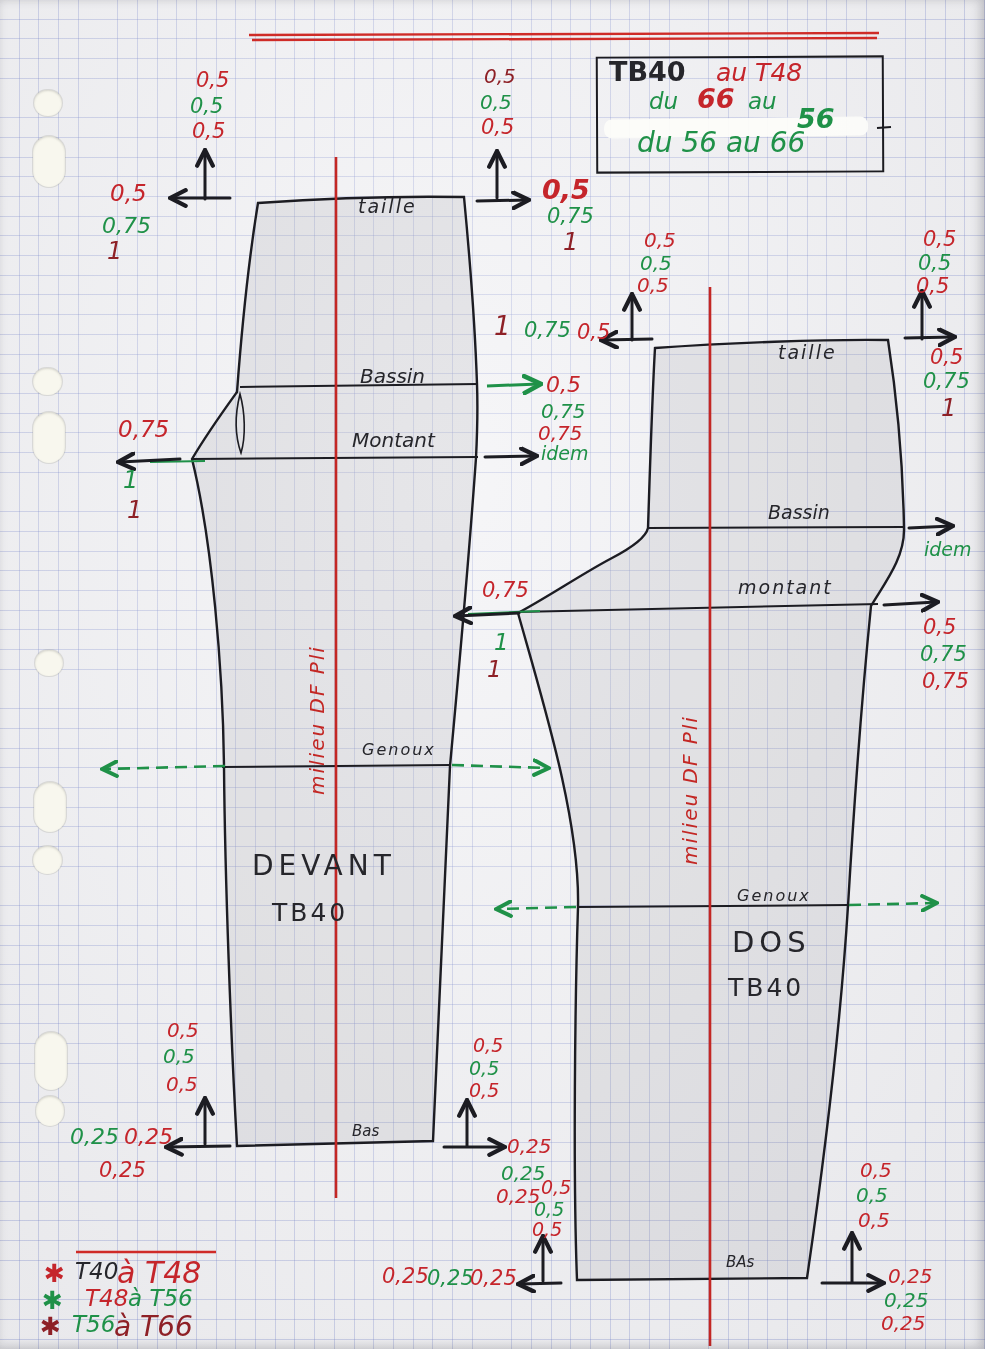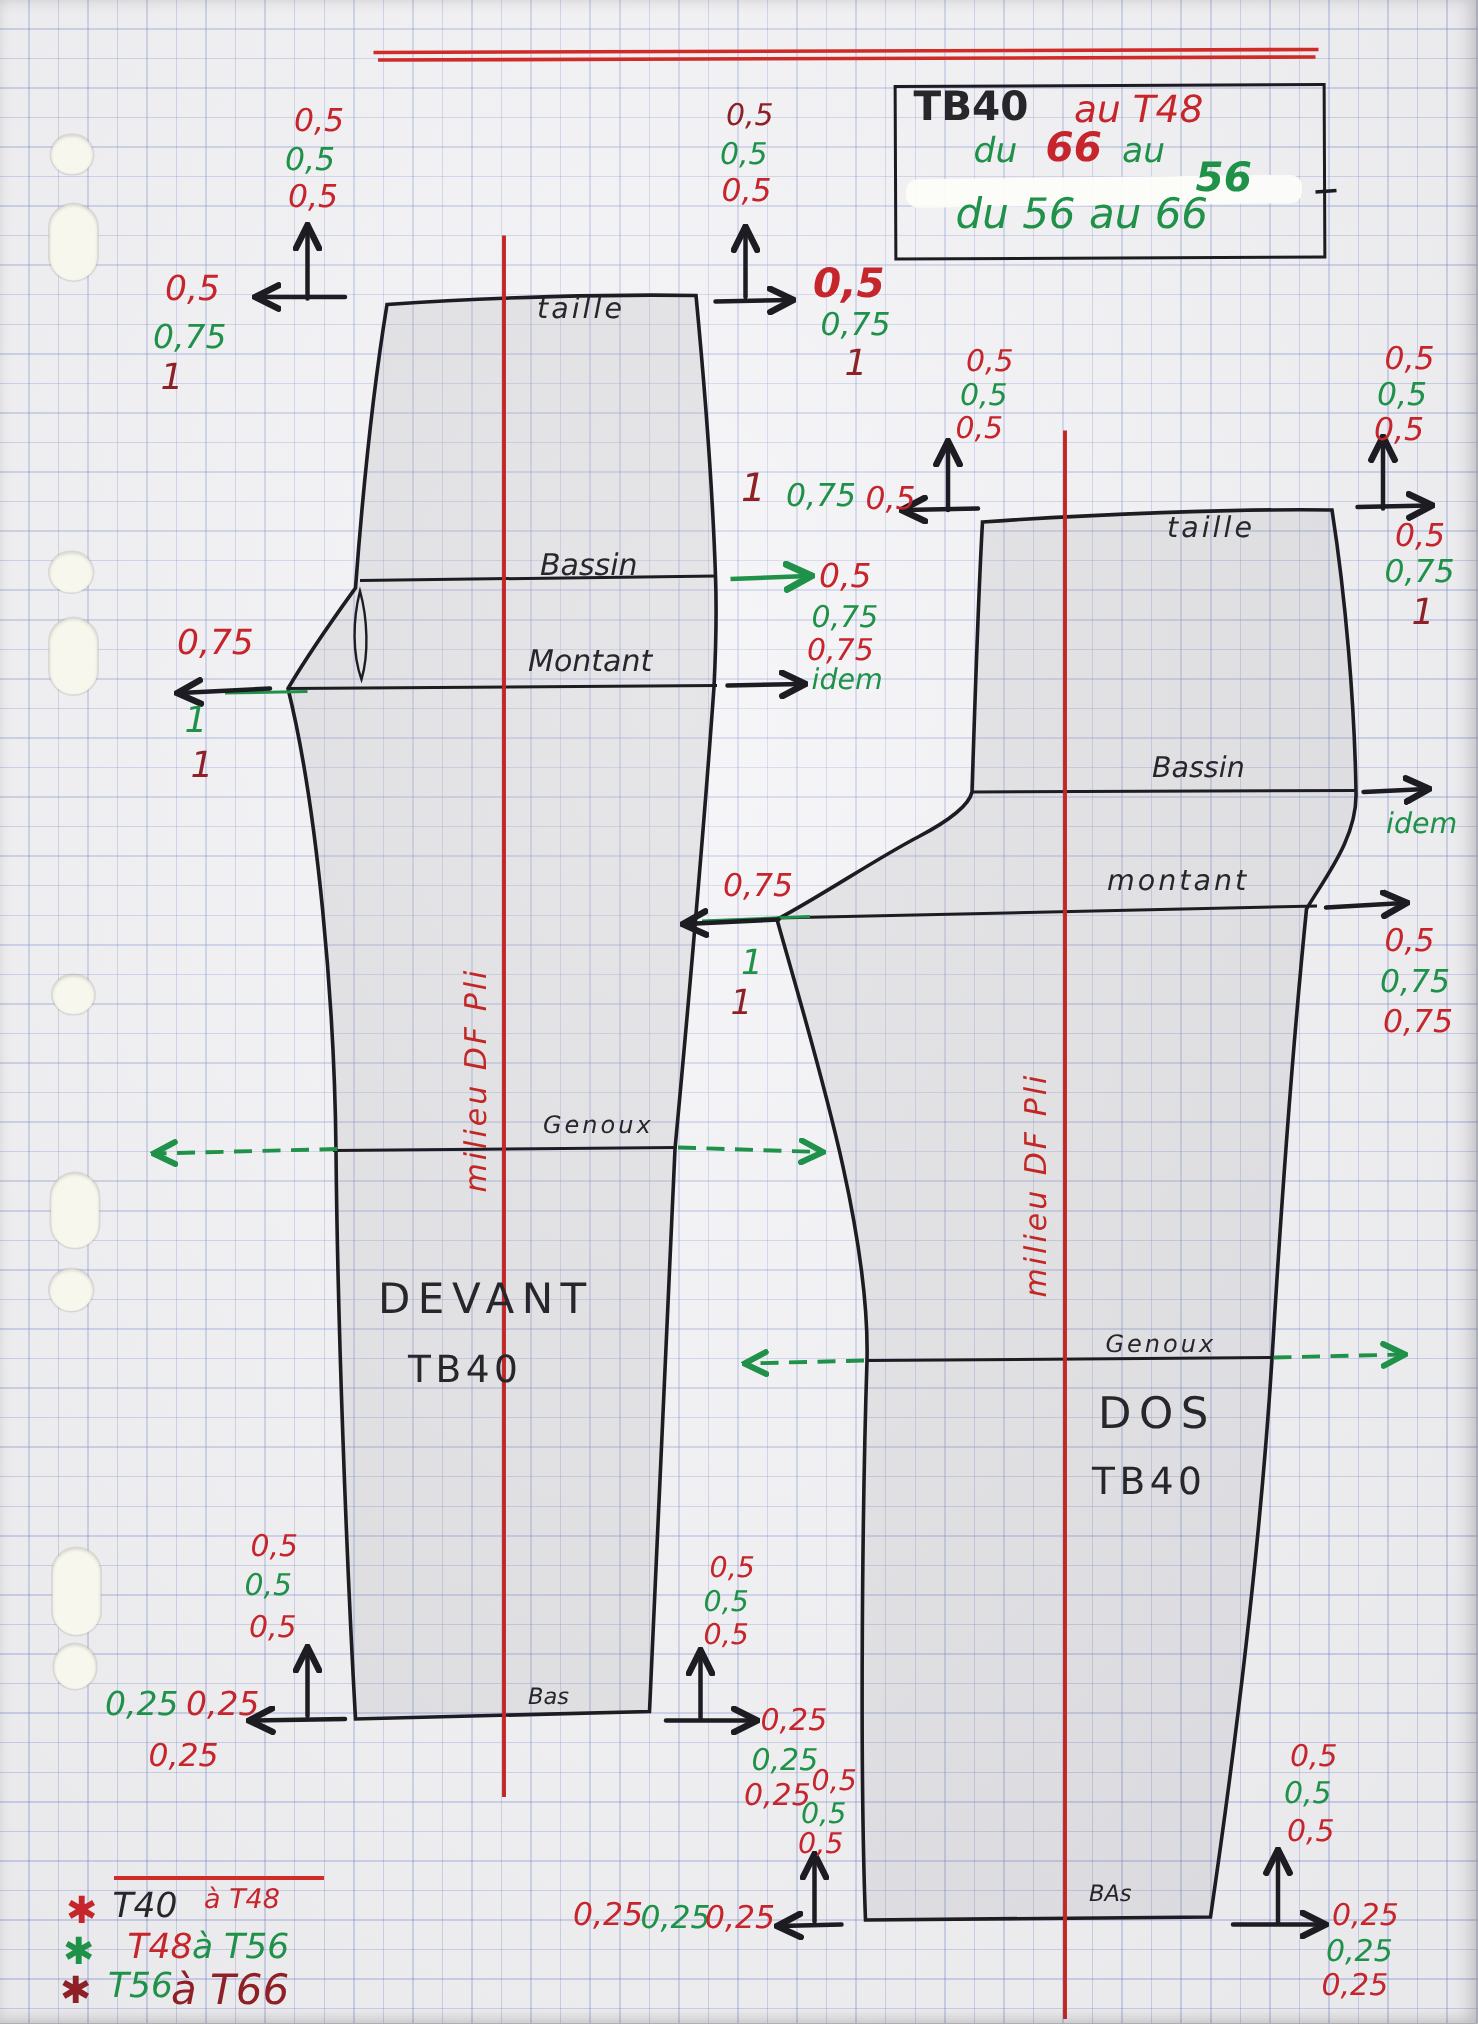--- a/index.html
+++ b/index.html
@@ -209,21 +209,21 @@
       <span class="anno" style="left: 768px; top: 503px; font-size: 19px; color: rgb(38, 38, 43);">Bassin</span>
       <span class="anno" style="left: 738px; top: 578px; font-size: 19px; color: rgb(38, 38, 43); letter-spacing: 2px;">montant</span>
       <span class="anno" style="left: 737px; top: 888px; font-size: 16px; color: rgb(38, 38, 43); letter-spacing: 2px;">Genoux</span>
       <span class="anno" style="left: 732px; top: 928px; font-size: 29px; color: rgb(38, 38, 43); font-style: normal; letter-spacing: 5px;">DOS</span>
       <span class="anno" style="left: 728px; top: 975px; font-size: 25px; color: rgb(38, 38, 43); font-style: normal; letter-spacing: 3px;">TB40</span>
       <span class="anno" style="left: 726px; top: 1255px; font-size: 15px; color: rgb(38, 38, 43);">BAs</span>
       <span class="anno vtext" style="left: 307px; top: 795px; font-size: 20px; color: rgb(195, 39, 36);">milieu DF Pli</span>
       <span class="anno vtext" style="left: 680px; top: 865px; font-size: 20px; color: rgb(195, 39, 36);">milieu DF Pli</span>
       <span class="anno" style="left: 44px; top: 1261px; font-size: 25px; color: rgb(197, 37, 43);">✱</span>
       <span class="anno" style="left: 75px; top: 1260px; font-size: 23px; color: rgb(38, 38, 43);">T40</span>
-      <span class="anno" style="left: 117px; top: 1258px; font-size: 18px; color: rgb(197, 37, 43); padding-left: 19px;">à T48</span>
+      <span class="anno" style="left: 117px; top: 1258px; font-size: 30px; color: rgb(197, 37, 43);">à T48</span>
       <span class="anno" style="left: 42px; top: 1288px; font-size: 25px; color: rgb(31, 145, 72);">✱</span>
       <span class="anno" style="left: 85px; top: 1287px; font-size: 23px; color: rgb(197, 37, 43);">T48</span>
       <span class="anno" style="left: 128px; top: 1287px; font-size: 23px; color: rgb(31, 145, 72);">à T56</span>
       <span class="anno" style="left: 40px; top: 1314px; font-size: 25px; color: rgb(142, 32, 38);">✱</span>
       <span class="anno" style="left: 72px; top: 1313px; font-size: 23px; color: rgb(31, 145, 72);">T56</span>
       <span class="anno" style="left: 114px; top: 1313px; font-size: 28px; color: rgb(142, 32, 38);">à T66</span>
     </div>
 
 </div>
 

